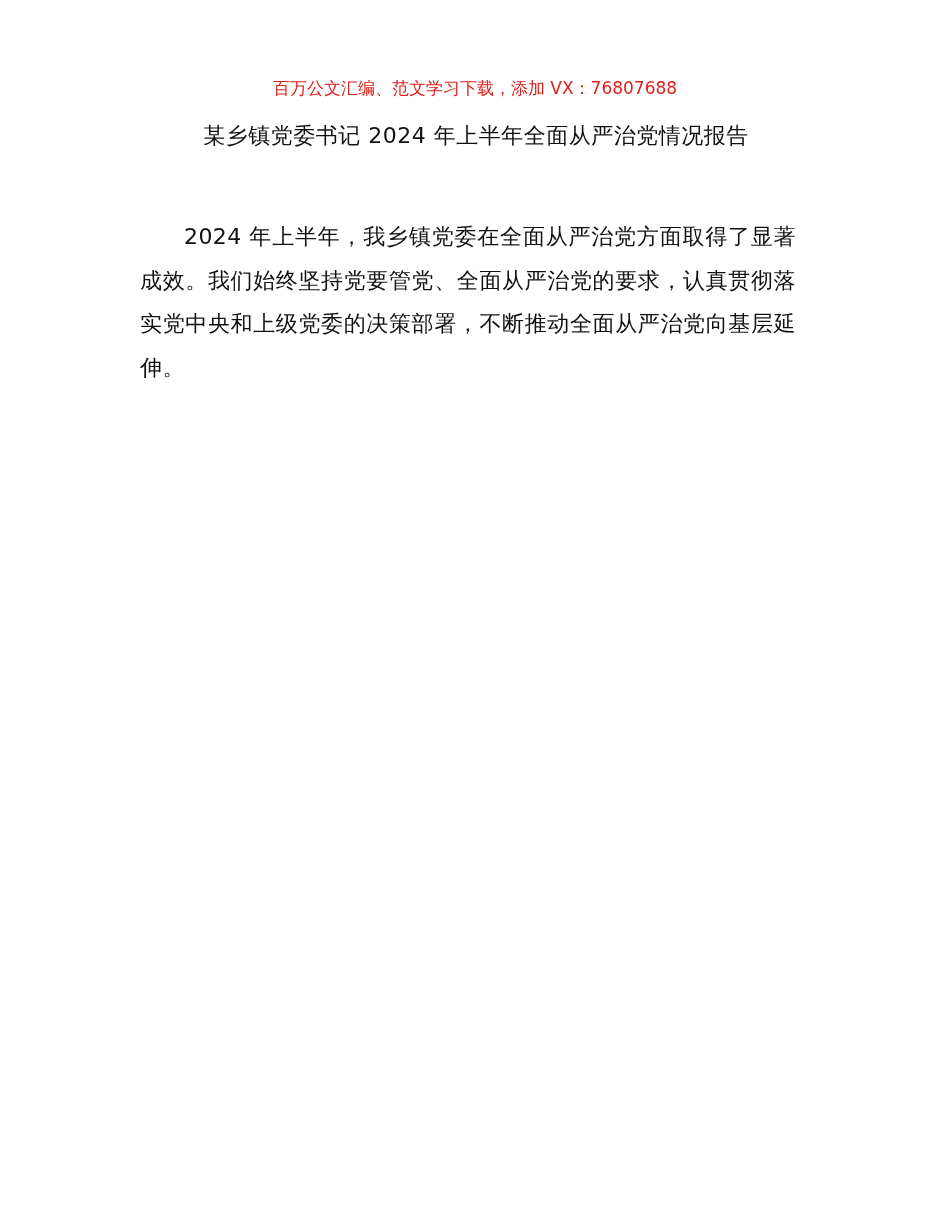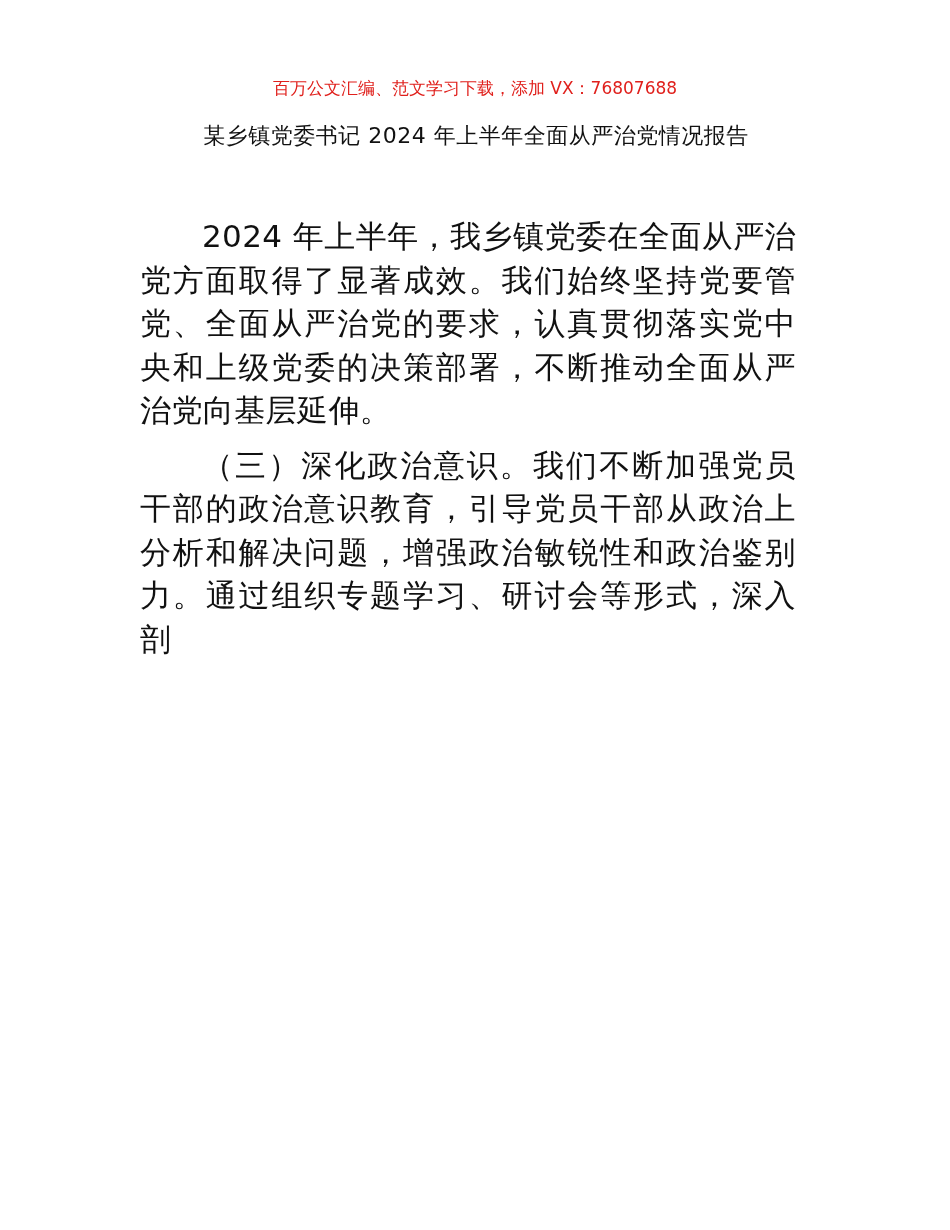--- a/index.html
+++ b/index.html
@@ -3,27 +3,26 @@
 <meta charset="utf-8">
 <style>
   html, body { margin: 0; padding: 0; background: #ffffff; }
   body { width: 950px; height: 1230px; position: relative; overflow: hidden;
          font-family: "DejaVu Sans", "Liberation Sans", sans-serif; color: #111111; }
   .header { position: absolute; top: 57px; left: 0; width: 950px; text-align: center;
             font-size: 17px; color: #e0201c; line-height: 26px; letter-spacing: 0px; margin-top: 18px; }
   .title { position: absolute; top: 114px; left: 140px; width: 672px; text-align: center;
            font-size: 22px; line-height: 44px; color: #111; letter-spacing: 0.5px; }
   .body-text { position: absolute; top: 215px; left: 140px; width: 672px; }
-  .para { font-size: 31px; line-height: 43.5px; text-align: justify; text-indent: 2em;
+  .para { font-size: 22px; line-height: 43.5px; text-align: justify; text-indent: 2em;
           margin: 0 16px 11px 0; letter-spacing: 0.4px; }
   .heading { font-size: 23px; line-height: 43.5px; text-indent: 2em; margin: 0 0 11px 0; letter-spacing: 0.4px; }
 </style>
 </head>
 <body>
 
 <div class="header">百万公文汇编、范文学习下载，添加 VX：76807688</div>
 
 <div class="title">某乡镇党委书记 2024 年上半年全面从严治党情况报告</div>
 
 <div class="body-text">
   <p class="para">2024 年上半年，我乡镇党委在全面从严治党方面取得了显著成效。我们始终坚持党要管党、全面从严治党的要求，认真贯彻落实党中央和上级党委的决策部署，不断推动全面从严治党向基层延伸。</p>
-  <p class="para">（三）深化政治意识。我们不断加强党员干部的政治意识教育，引导党员干部从政治上分析和解决问题，增强政治敏锐性和政治鉴别力。通过组织专题学习、研讨会等形式，深入剖</p>
 </div>
 
 </body></html>

